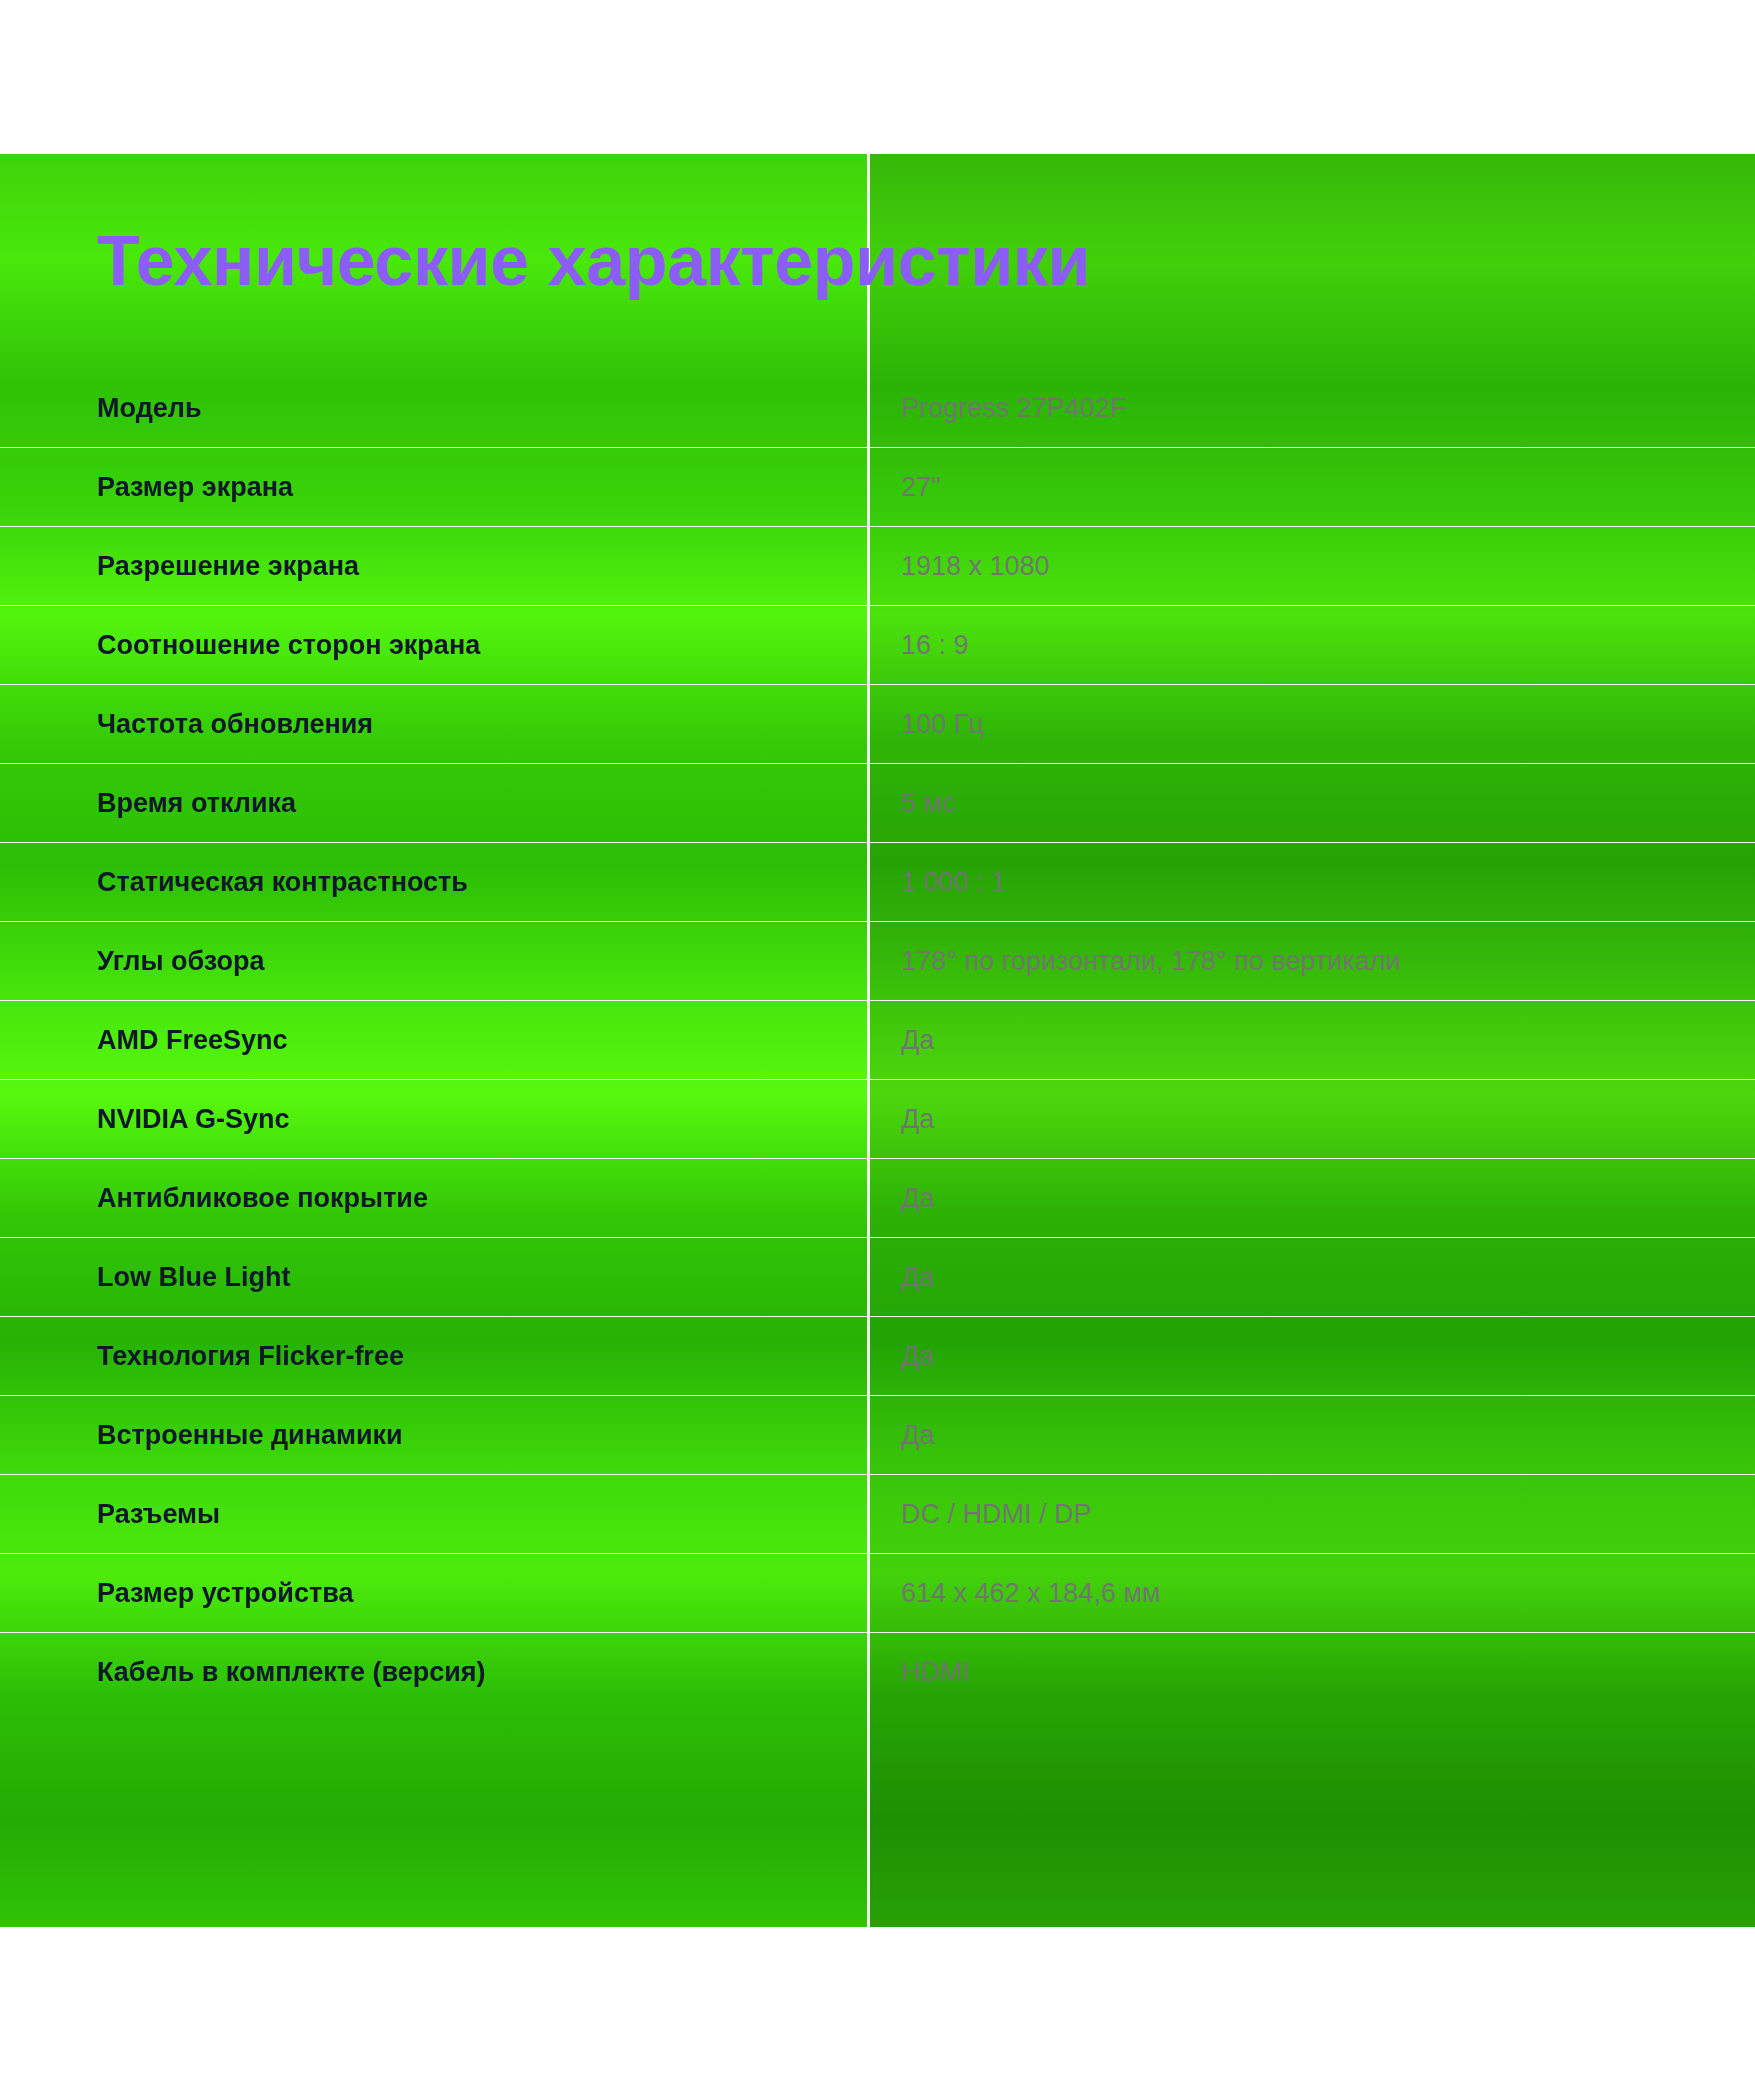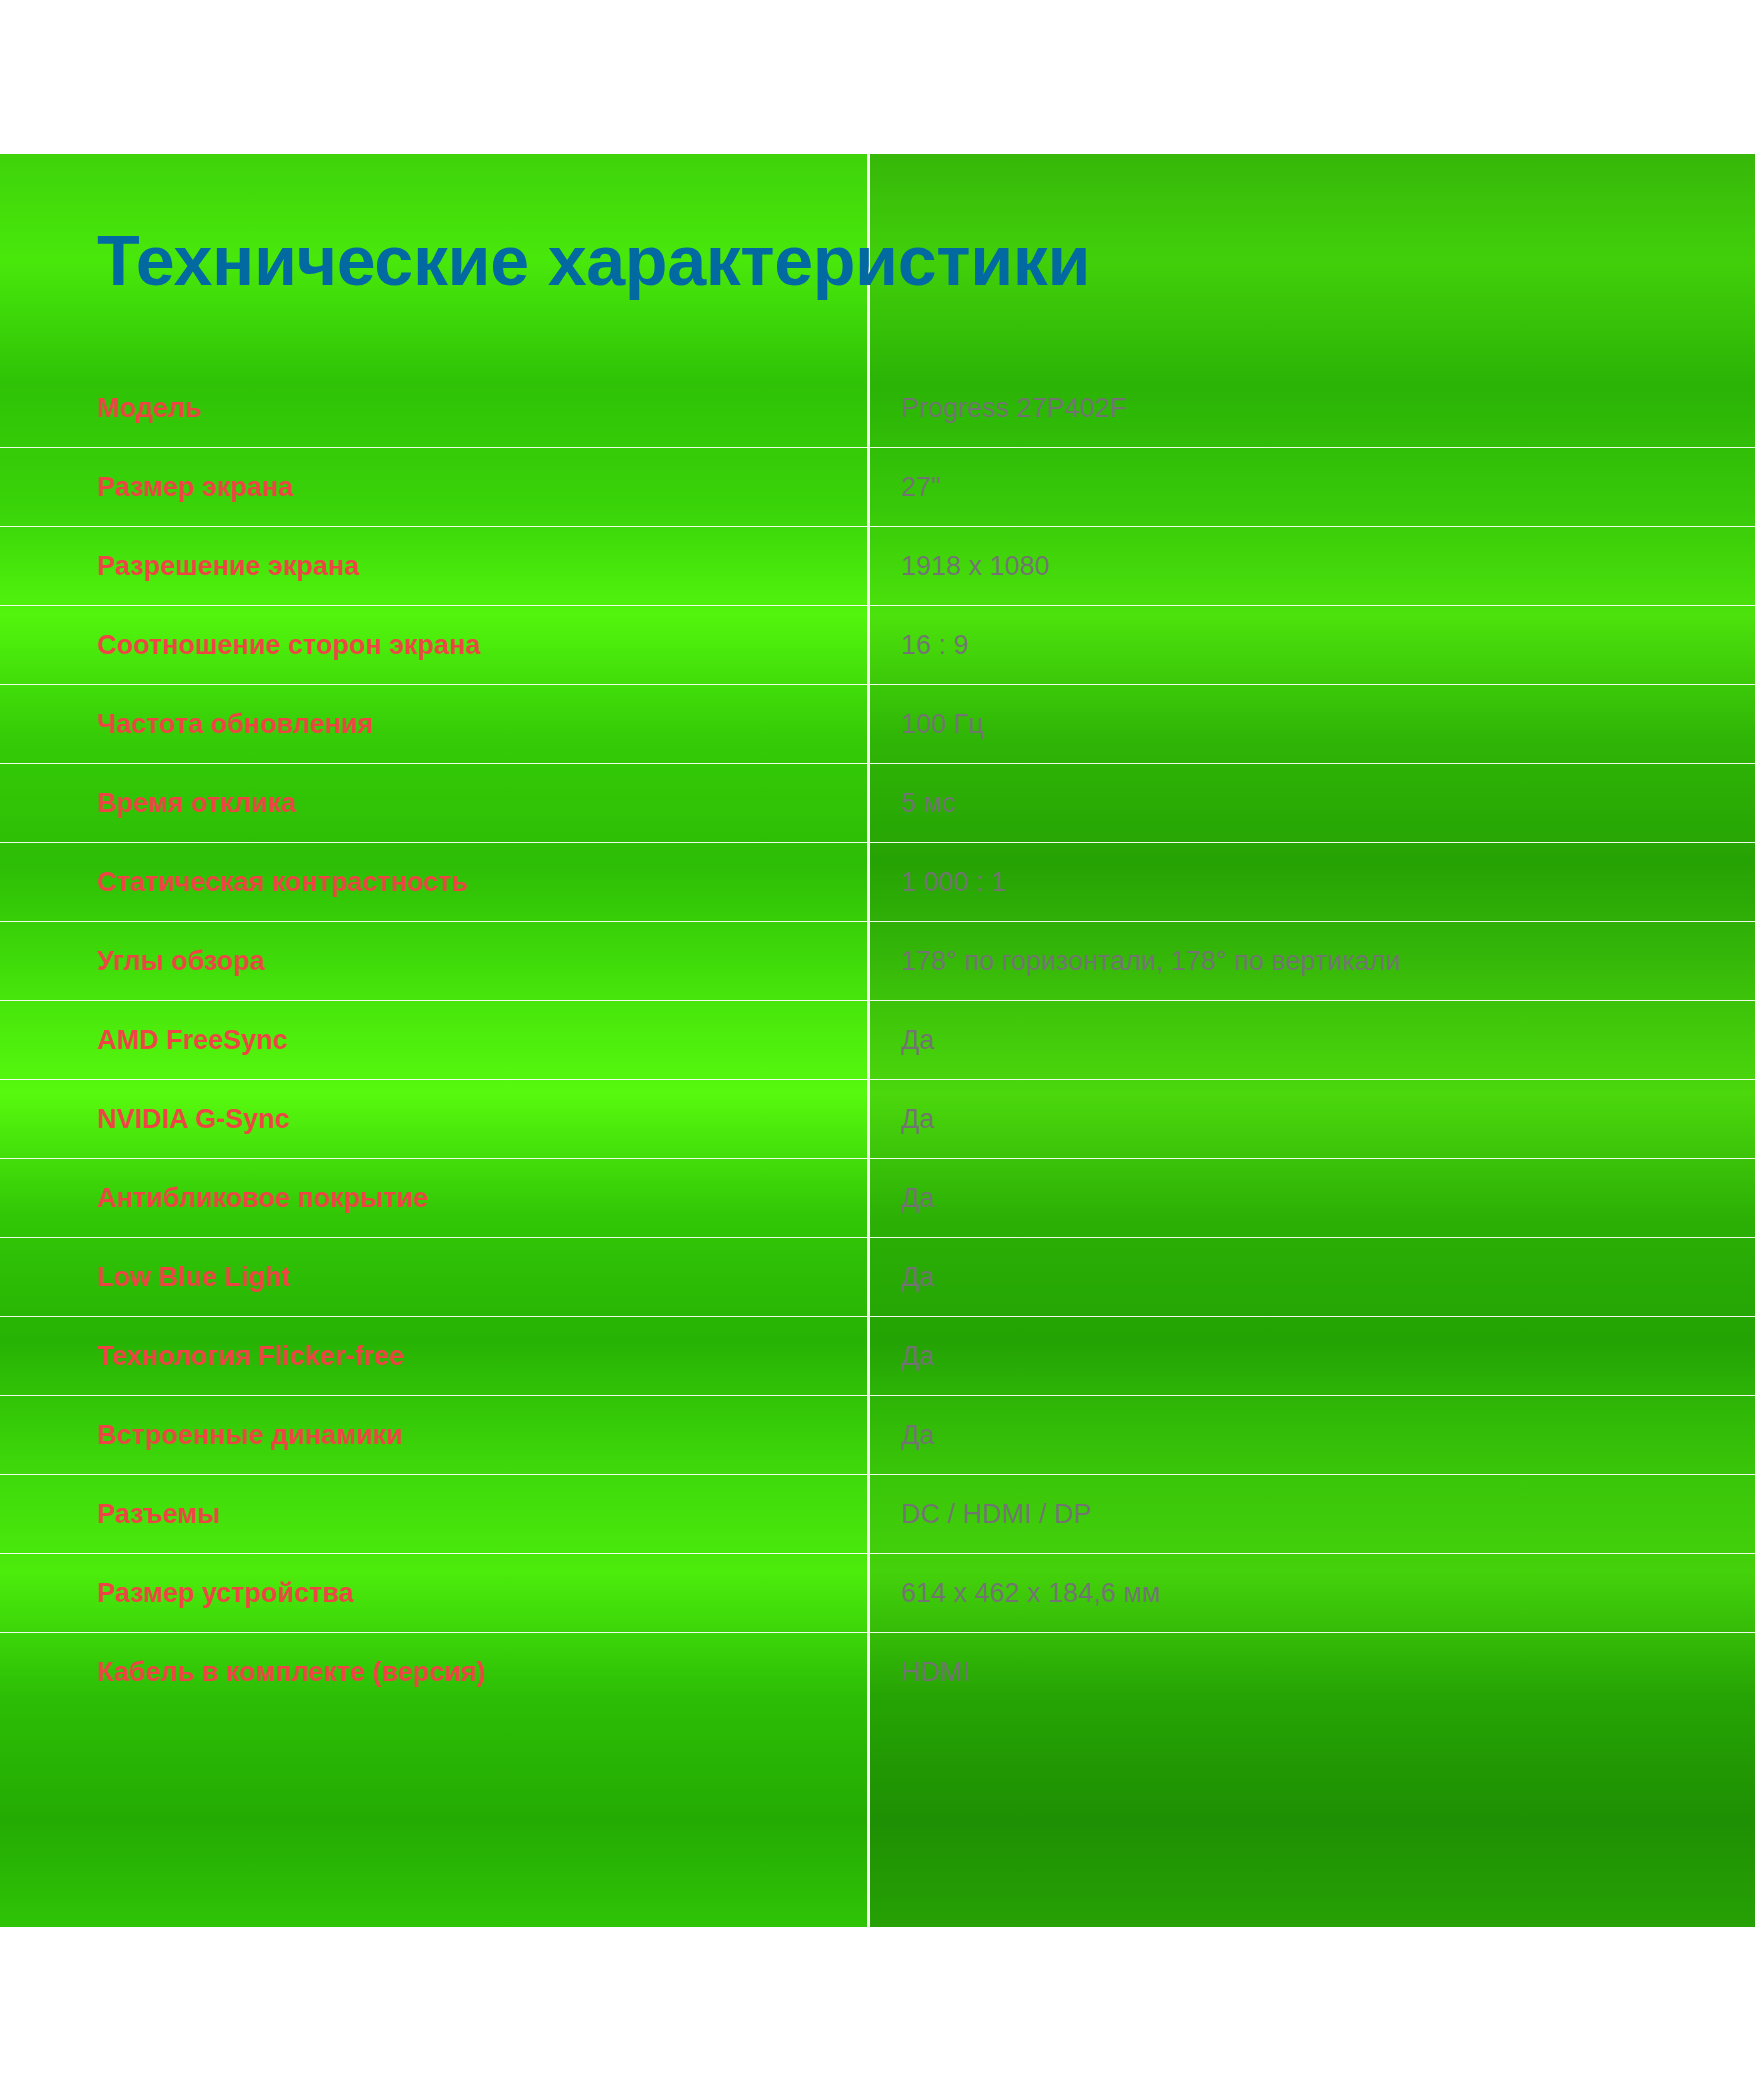--- a/index.html
+++ b/index.html
@@ -64,21 +64,21 @@
       rgba(0,0,0,0.18) 100%);
     pointer-events: none;
   }
 
   .title {
     position: absolute;
     left: 97px;
     top: 226px;
     font-size: 70px;
     font-weight: bold;
-    color: #0369a1;
+    color: #8b5cf6;
     letter-spacing: -0.4px;
     white-space: nowrap;
     line-height: 1;
   }
 
   .table {
     position: absolute;
     left: 0;
     top: 369px;
     width: 1756px;
@@ -96,21 +96,21 @@
     border-bottom: none;
   }
 
   .cell-label {
     width: 869px;
     box-sizing: border-box;
     padding-left: 97px;
     padding-right: 17.6px;
     font-size: 27px;
     font-weight: bold;
-    color: #ef4444;
+    color: #0f172a;
     white-space: nowrap;
   }
 
   .cell-value {
     flex: 1;
     box-sizing: border-box;
     padding-left: 32px;
     padding-right: 17.6px;
     font-size: 27px;
     font-weight: normal;

